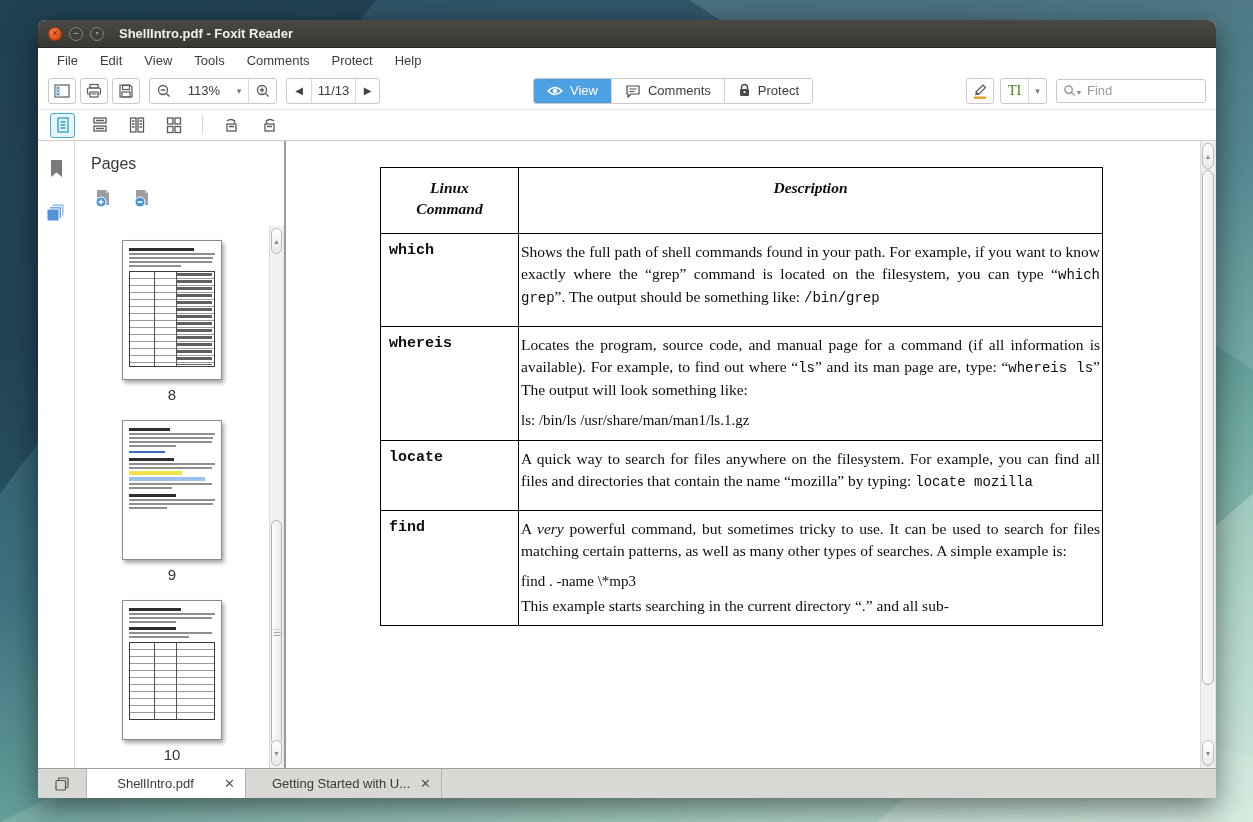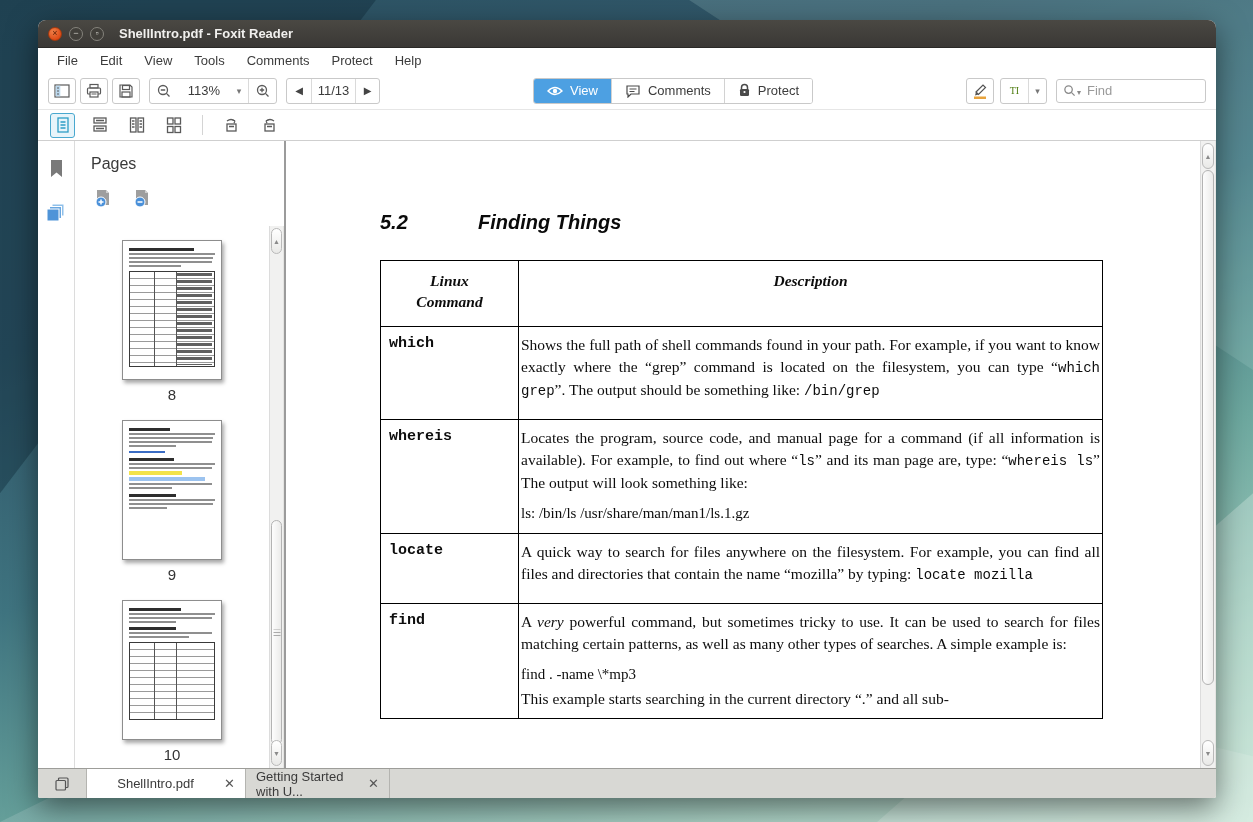--- a/index.html
+++ b/index.html
@@ -49,21 +49,21 @@
   .zoom-label{width:52px;font-size:13px;color:#3c3c3c;border-left:none !important;}
   .chev-cell{width:18px;color:#777;font-size:9px;border-left:none !important;}
   .nav-arrow{width:24px;color:#444;font-size:10px;}
   .page-field{width:44px;font-size:13px;color:#3c3c3c;}
   .spacer{flex:1;}
   .mode-group{display:flex;height:26px;border:1px solid #c9c9c9;border-radius:3px;overflow:hidden;background:#fff;}
   .mode{display:flex;align-items:center;gap:7px;padding:0 13px;font-size:13px;color:#3c3c3c;
     border-left:1px solid #d2d2d2;background:#fff;}
   .mode:first-child{border-left:none;}
   .mode.active{background:#4da0e2;color:#fff;}
-  .ti-label{font-size:10px;color:#4d7c0f;font-family:"Liberation Serif",serif;}
+  .ti-label{font-size:14px;color:#4d7c0f;font-family:"Liberation Serif",serif;}
   .findbox{display:flex;align-items:center;height:24px;width:150px;border:1px solid #c9c9c9;
     border-radius:3px;margin-left:9px;padding:0 6px;background:#fff;}
   .findbox input{border:none;outline:none;width:100px;font-size:13px;color:#555;
     font-family:"Liberation Sans",sans-serif;background:transparent;}
   .findbox input::placeholder{color:#9a9a9a;}
   .mini-caret{font-size:8px;color:#888;margin:4px 4px 0 1px;}
 
   
   #toolbar2{height:31px;flex:none;background:#fff;display:flex;align-items:center;
     padding:0 12px;border-bottom:1px solid #cfcfcf;gap:12px;}
@@ -120,21 +120,21 @@
   .em{font-style:italic;}
 
   
   #tabbar{height:30px;flex:none;background:#d8d8d4;border-top:1px solid #9d9d99;display:flex;align-items:stretch;}
   .tabbar-btn{width:48px;display:flex;align-items:center;justify-content:center;}
   .tab{display:flex;align-items:center;padding:0 10px;font-size:13px;color:#3a3a3a;
     border-right:1px solid #b4b4b0;}
   .tab.active{background:#ffffff;border-left:1px solid #b4b4b0;width:160px;}
   .tab.active .tab-label{flex:1;text-align:center;}
   .tab .tab-close{color:#555;font-size:13px;margin-left:10px;}
-  .tab.inactive{width:144px;}
+  .tab.inactive{width:180px;margin-left:16px;}
   .tab.inactive .tab-label{flex:1;}
   svg{display:block;}
 </style>
 </head>
 <body>
 
 <div class="facet f2"></div>
 <div class="facet f1"></div>
 <div class="facet f3"></div>
 <div class="facet f4"></div>
@@ -445,23 +445,20 @@
         <div class="stepper" style="top:2px;">▲</div>
         <div class="thumbpill" style="top:294px;height:225px;">
             <span class="grip"></span>
           </div>
         <div class="stepper" style="bottom:2px;">▼</div>
       </div>
     </div>
 
     <div id="doc">
       <div id="page-content">
-        <div id="doc-heading">
-          <span class="num">5.2</span><span>Finding Things</span>
-        </div>
         <table id="cmd-table">
           <colgroup>
               <col style="width:138px">
               <col>
             </colgroup>
           <thead>
             <tr>
               <th>
                   <span class="th-inner">Linux Command</span>
                 </th>

